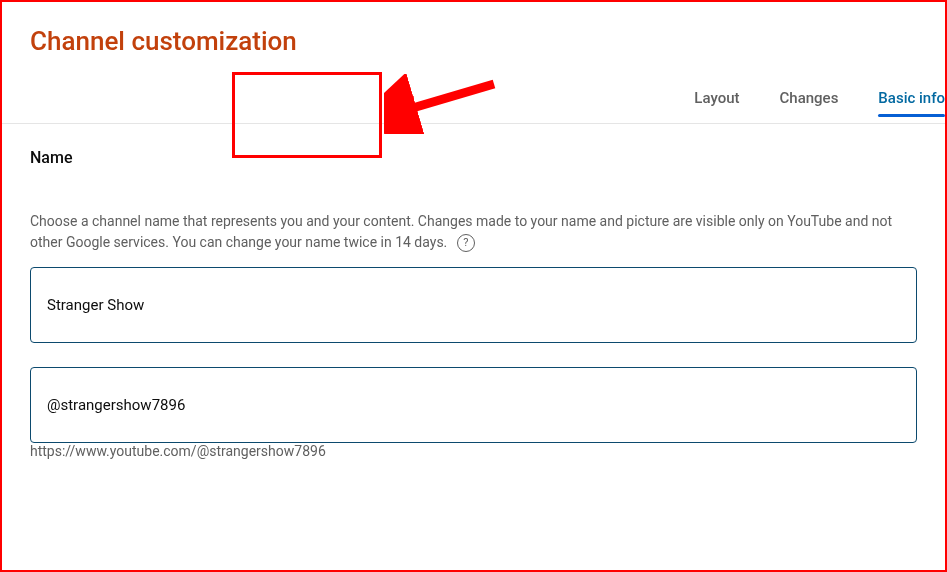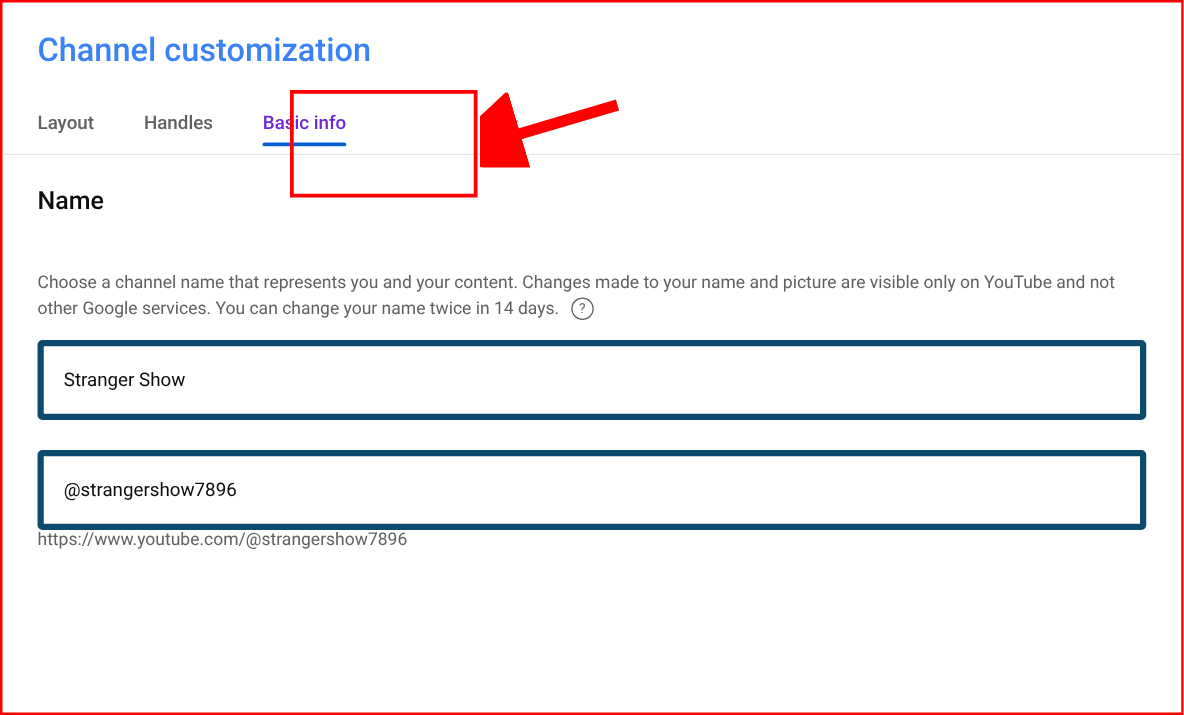--- a/index.html
+++ b/index.html
@@ -15,57 +15,58 @@
     width: 947px;
     height: 572px;
     border: 2px solid #ff0000;
     position: relative;
     overflow: hidden;
     background: #fff;
   }
   .page-title {
     font-size: 26px;
     font-weight: 500;
-    color: #3b82f6;
+    color: #c2410c;
     margin: 24px 0 20px 28px;
   }
   .tabs {
     display: flex;
     align-items: flex-end;
     border-bottom: 1px solid #e5e5e5;
     padding-left: 28px;
     gap: 40px;
     height: 48px;
+    justify-content: flex-end;
   }
   .tab {
     font-size: 15px;
     font-weight: 500;
     color: #606060;
     padding-bottom: 16px;
     position: relative;
     cursor: pointer;
   }
   .tab.active {
-    color: #6d28d9;
+    color: #0369a1;
   }
   .tab.active::after {
     content: "";
     position: absolute;
     left: 0;
     right: 0;
     bottom: 6px;
     height: 3px;
     background: #065fd4;
     border-radius: 2px;
   }
   .section {
     padding: 24px 28px 0 28px;
   }
   .section-title {
-    font-size: 20px;
+    font-size: 16px;
     font-weight: 500;
     color: #0d0d0d;
     margin-bottom: 6px;
   }
   .section-desc {
     font-size: 14px;
     color: #606060;
     line-height: 1.5;
     margin-bottom: 14px;
     margin-top: 44px;
@@ -79,23 +80,23 @@
     border: 1.5px solid #606060;
     border-radius: 50%;
     font-size: 11px;
     color: #606060;
     vertical-align: middle;
     margin-left: 6px;
     cursor: pointer;
   }
   .text-input {
     width: 100%;
-    border: 5px solid #0c4a6e;
+    border: 1px solid #0c4a6e;
     border-radius: 4px;
-    padding: 18px 16px;
+    padding: 28px 16px;
     font-size: 15px;
     color: #0d0d0d;
     outline: none;
     font-family: inherit;
   }
   .url-text {
     font-size: 14px;
     color: #606060;
     margin-top: 0;
   }
@@ -113,21 +114,21 @@
 </style>
 </head>
 <body>
 
 <div class="outer-frame">
 
   <h1 class="page-title">Channel customization</h1>
 
   <div class="tabs">
     <div class="tab">Layout</div>
-    <div class="tab">Handles</div>
+    <div class="tab">Changes</div>
     <div class="tab active">Basic info</div>
   </div>
 
   <div class="section">
     <div class="section-title">Name</div>
     <div class="section-desc">
       <span>Choose a channel name that represents you and your content. Changes made to your name and picture are visible only on YouTube and not other Google services. You can change your name twice in 14 days.</span>
       <span class="help-icon">?</span>
     </div>
     <input class="text-input" type="text" value="Stranger Show" style="">

